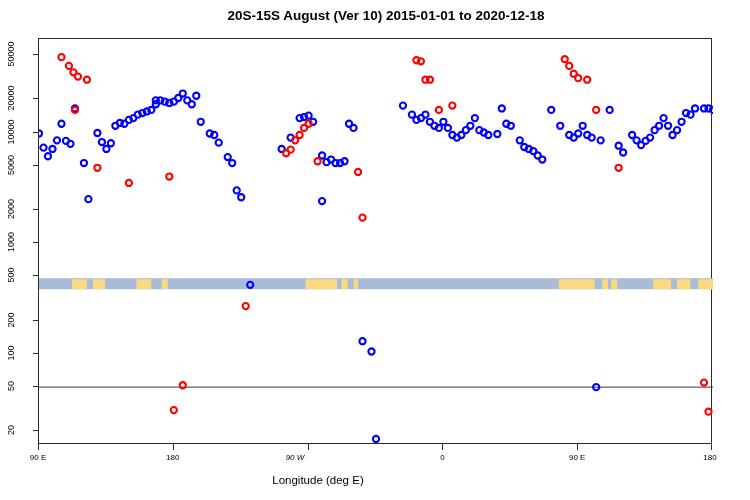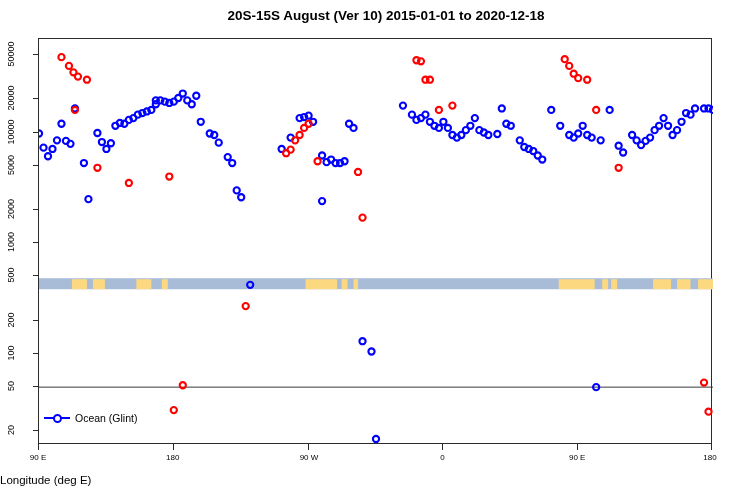--- a/index.html
+++ b/index.html
@@ -10,21 +10,21 @@
     position:absolute;left:0;top:8px;width:750px;text-align:center;
     font-size:13.5px;font-weight:bold;color:#000;letter-spacing:0px;padding-left:11px;
   }
 
   #plot-area{
     position:absolute;left:38px;top:38px;width:674px;height:406px;
     border:1px solid #2b2b2b;box-sizing:border-box;background:#fff;
   }
   #canvas-layer{position:absolute;left:0;top:0;width:674px;height:406px;}
   #xlabel{
-    position:absolute;left:0;top:474px;width:636px;text-align:left;
+    position:absolute;left:0;top:474px;width:636px;text-align:center;
     font-size:11.5px;color:#000;
   }
 
   .ytick-label{
     position:absolute;font-size:9px;color:#000;white-space:nowrap;
     transform-origin:right center;
   }
   .ytick-mark{position:absolute;height:1px;background:#2b2b2b;}
   .xtick-label{position:absolute;font-size:8px;color:#000;white-space:nowrap;transform:translateX(-50%);}
   .xtick-mark{position:absolute;width:1px;background:#2b2b2b;}
@@ -73,21 +73,21 @@
       <div class="ytick-label" style="left: 0px; top: 131.516px; transform: translate(0px, -50%) rotate(-90deg); width: 34px; text-align: center; transform-origin: center center; margin-left: -6px;">10000</div>
       <div class="ytick-mark" style="left: 33px; top: 98.2047px; width: 5px;"></div>
       <div class="ytick-label" style="left: 0px; top: 98.2047px; transform: translate(0px, -50%) rotate(-90deg); width: 34px; text-align: center; transform-origin: center center; margin-left: -6px;">20000</div>
       <div class="ytick-mark" style="left: 33px; top: 54.17px; width: 5px;"></div>
       <div class="ytick-label" style="left: 0px; top: 54.17px; transform: translate(0px, -50%) rotate(-90deg); width: 34px; text-align: center; transform-origin: center center; margin-left: -6px;">50000</div>
       <div class="xtick-mark" style="left: 38px; top: 444px; height: 6px;"></div>
       <div class="xtick-label" style="left: 38px; top: 453px;">90 E</div>
       <div class="xtick-mark" style="left: 172.8px; top: 444px; height: 6px;"></div>
       <div class="xtick-label" style="left: 172.8px; top: 453px;">180</div>
       <div class="xtick-mark" style="left: 307.6px; top: 444px; height: 6px;"></div>
-      <div class="xtick-label" style="left: 309px; top: 453px;">90 W</div>
+      <div class="xtick-label" style="left: 295px; top: 453px; font-style: italic;">90 W</div>
       <div class="xtick-mark" style="left: 442.4px; top: 444px; height: 6px;"></div>
       <div class="xtick-label" style="left: 442.4px; top: 453px;">0</div>
       <div class="xtick-mark" style="left: 577.2px; top: 444px; height: 6px;"></div>
       <div class="xtick-label" style="left: 577.2px; top: 453px;">90 E</div>
       <div class="xtick-mark" style="left: 711px; top: 444px; height: 6px;"></div>
       <div class="xtick-label" style="left: 710px; top: 453px;">180</div>
     </div>
 
   <div id="plot-area">
     <svg id="canvas-layer" viewBox="0 0 674 406" preserveAspectRatio="none">
@@ -265,22 +265,15 @@
           <circle cx="548.1866666666667" cy="40.71907841788533" r="3.1" fill="none" stroke="#FF0000" stroke-width="2.1"></circle>
           <circle cx="557.1733333333333" cy="70.92848468911586" r="3.1" fill="none" stroke="#FF0000" stroke-width="2.1"></circle>
           <circle cx="579.64" cy="128.7884951108884" r="3.1" fill="none" stroke="#FF0000" stroke-width="2.1"></circle>
           <circle cx="665.0133333333333" cy="343.5596136951803" r="3.1" fill="none" stroke="#FF0000" stroke-width="2.1"></circle>
           <circle cx="669.5066666666667" cy="372.68902906534146" r="3.1" fill="none" stroke="#FF0000" stroke-width="2.1"></circle>
         </g>
       </svg>
   </div>
 
   <div id="legend">
-      <div class="legend-row">
-        <span class="legend-sym" style="color: rgb(0, 0, 255);">
-          <span class="lbar" style="background: rgb(0, 0, 255);"></span>
-          <span class="lring"></span>
-        </span>
-        <span class="legend-text">Ocean (Glint)</span>
-      </div>
     </div>
 
 </div>
 
 </body></html>

